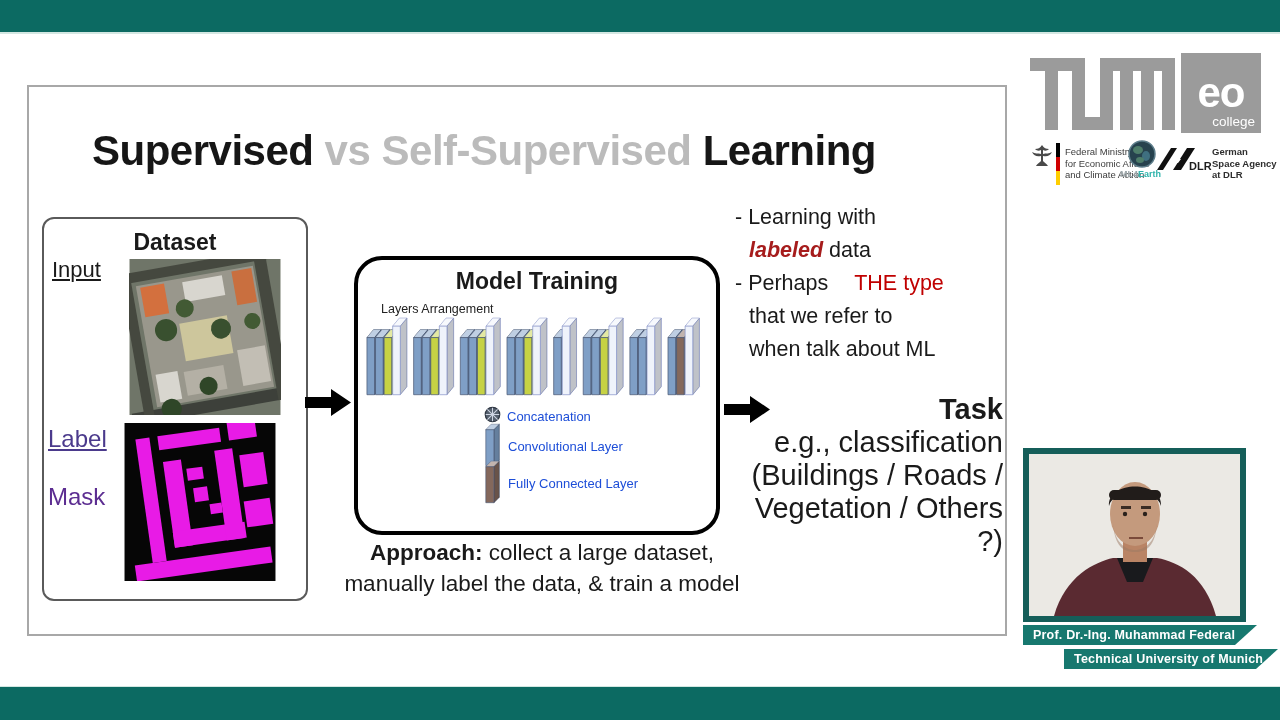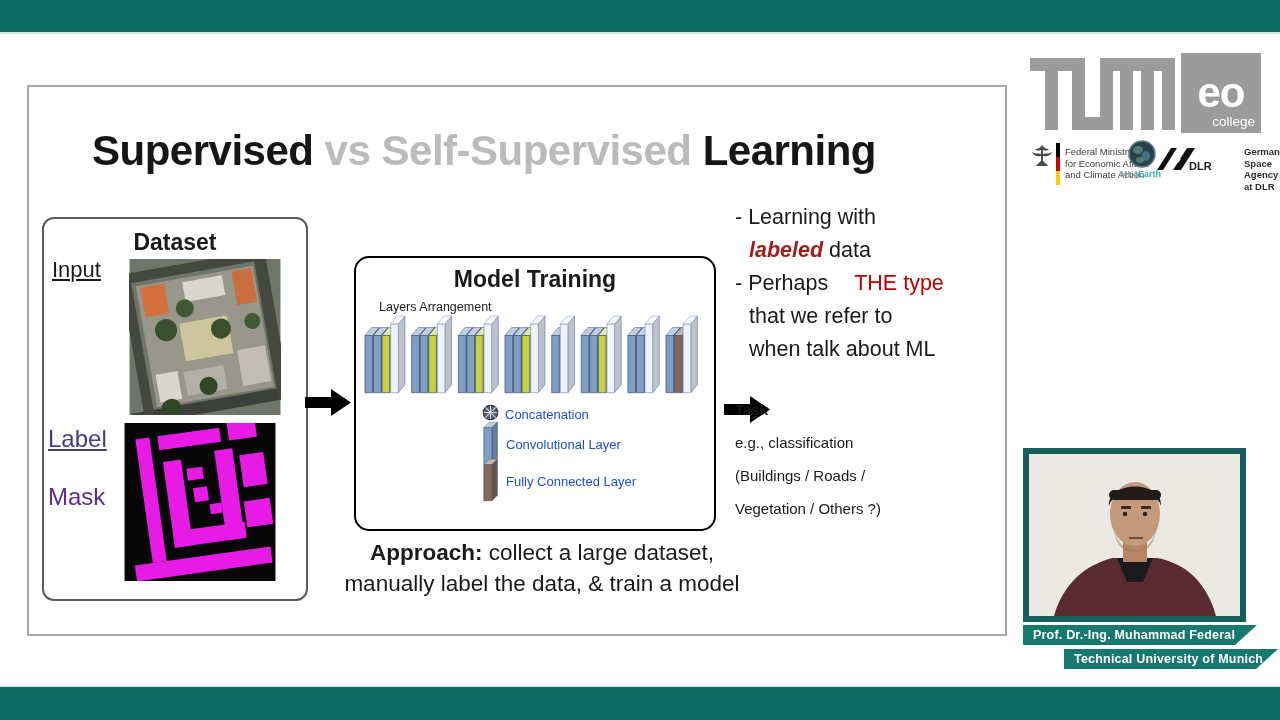--- a/index.html
+++ b/index.html
@@ -27,21 +27,21 @@
   #mask-label{left:4px;top:264px;color:var(--purple);font-size:24px;}
   #input-image{left:85px;top:40px;width:152px;height:156px;}
   #mask-image{left:80px;top:204px;width:152px;height:158px;}
 
   
   .flow-arrow{width:46px;height:27px;}
   #arrow-1{left:276px;top:302px;}
   #arrow-2{left:695px;top:309px;}
 
   
-  #model-box{left:325px;top:169px;width:358px;height:271px;border:2px solid #000000;border-radius:15px;background:#fff;}
+  #model-box{left:325px;top:169px;width:358px;height:271px;border:4px solid #000000;border-radius:28px;background:#fff;}
   #model-title{left:0;top:8px;width:100%;text-align:center;font-weight:700;font-size:23px;}
   #layers-subtitle{left:23px;top:42px;font-size:12.5px;color:#222;}
   #layers-arrangement{left:8px;top:57px;width:342px;height:80px;}
   #legend{left:126px;top:146px;width:220px;}
   .legend-row{display:flex;align-items:center;margin-bottom:4px;}
   .legend-row .licon{display:inline-block;margin-right:6px;}
   .legend-label{font-size:13px;color:#1d4ed8;}
   .legend-row.tall{height:33px;}
   .legend-row.short{height:20px;}
 
@@ -50,39 +50,39 @@
   #approach b{font-weight:700;}
 
   
   #bullets{left:706px;top:114px;width:268px;font-size:21.5px;line-height:33px;}
   .bullet-line{white-space:nowrap;}
   .bullet-line.indent{padding-left:14px;}
   .seg-plain{color:var(--text_black);}
   .seg-red-italic{color:var(--dark_red);font-style:italic;font-weight:700;}
   .seg-bright-red{color:var(--bright_red);margin-left:20px;}
 
-  #task{left:706px;top:306px;width:268px;text-align:left;font-size:15px;line-height:33px;}
+  #task{left:706px;top:306px;width:268px;text-align:right;font-size:29px;line-height:33px;}
   #task-title{font-weight:700;}
 
   
   #tum-logo{left:1030px;top:58px;}
   #eo-box{left:1181px;top:53px;width:80px;height:80px;background:#9b9b9b;}
   #eo-text{left:0;top:16px;width:100%;text-align:center;color:#fff;font-weight:700;font-size:42px;letter-spacing:-1px;}
   #college-text{right:6px;bottom:4px;color:#fff;font-size:13.5px;}
   #ministry-eagle{left:1031px;top:144px;}
   #flag-stripe{left:1056px;top:143px;width:4px;height:42px;}
   #flag-stripe div{width:4px;height:14px;}
   #ministry-text{left:1065px;top:146px;font-size:9.5px;line-height:11.5px;color:#3c3c3c;}
   #ml4earth-globe{left:1128px;top:140px;}
   #ml4earth-text{left:1120px;top:169px;font-size:9px;font-weight:700;}
   #ml4earth-text .ml4{color:#9aa4a8;}
   #ml4earth-text .earth{color:#2fb3ab;}
   #dlr-logo{left:1156px;top:146px;}
   #dlr-text{left:1189px;top:160px;font-size:11px;font-weight:700;color:#1d1d1d;}
-  #dsa-text{left:1212px;top:146px;font-size:9.5px;line-height:11.5px;color:#2e2e2e;font-weight:600;margin-left:32px;}
+  #dsa-text{left:1212px;top:146px;font-size:9.5px;line-height:11.5px;color:#2e2e2e;font-weight:600;}
 
   
   #video-frame{left:1023px;top:448px;width:223px;height:174px;background:#eae8e3;
                border:6px solid #155e59;box-sizing:border-box;}
   .name-banner{background:var(--banner_teal);color:#fff;font-weight:700;font-size:12.5px;
                line-height:20px;padding-left:10px;letter-spacing:0.2px;
                clip-path:polygon(0 0,100% 0,calc(100% - 22px) 100%,0 100%);white-space:nowrap;}
   #banner-name{left:1023px;top:625px;width:224px;height:20px;}
   #banner-affiliation{left:1023px;top:649px;width:204px;height:20px;margin-left:41px;}
 </style>

